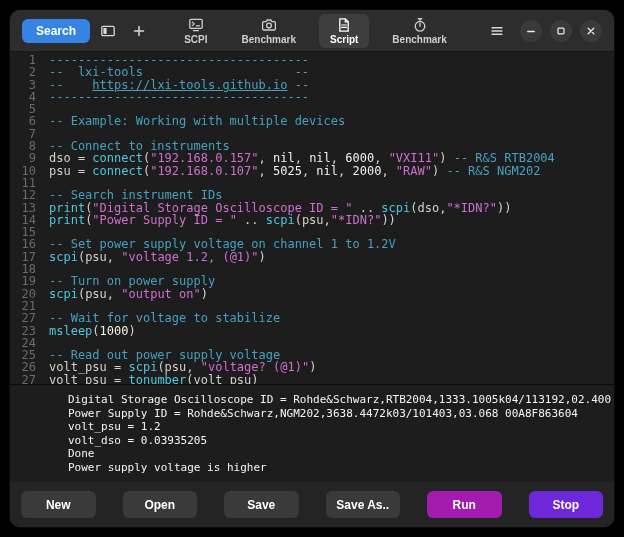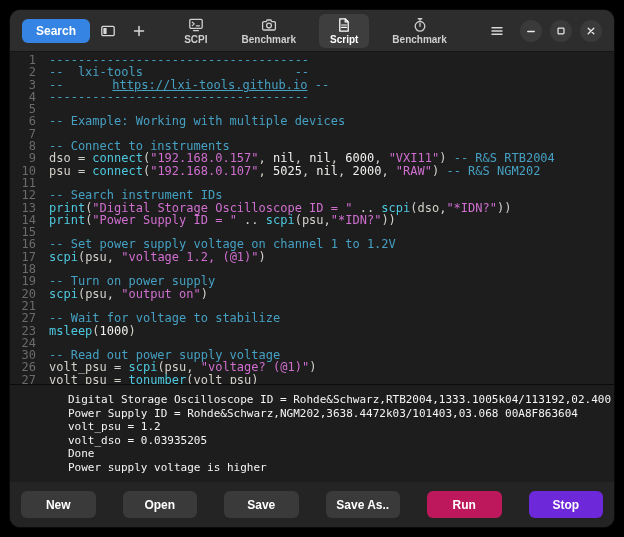--- a/index.html
+++ b/index.html
@@ -45,21 +45,21 @@
   
   .editor {
     flex:1 1 auto; min-height:0; background:#1d1d1d; padding-top:2px;
     overflow:hidden;
     font-family:"DejaVu Sans Mono","Liberation Mono",monospace; font-size:12px;
   }
   .code-line { display:flex; height:12.3px; line-height:12.3px; }
   .ln { flex:0 0 26px; text-align:right; color:#6b6b6b; margin-right:13px; }
   .lt { white-space:pre; color:#d4d1cb; }
   .tok-comment { color:#45a0c2; }
-  .tok-link    { color:#45a0c2; text-decoration:underline;margin-left:20px; }
+  .tok-link    { color:#45a0c2; text-decoration:underline; }
   .tok-string  { color:#d06fd0; }
   .tok-func    { color:#4ec9e0; }
   .tok-number  { color:#f1f1ef;text-align:center; }
   .tok-keyword { color:#f1f1ef; }
 
   
   .output {
     flex:0 0 98px; background:#1d1d1d; border-top:1px solid #0c0c0c;
     padding:8px 13px; overflow:hidden;
     font-family:"DejaVu Sans Mono","Liberation Mono",monospace;
@@ -69,21 +69,21 @@
 
   
   .footer {
     flex:0 0 45px; display:flex; align-items:center; gap:27px;
     padding:0 11px; background:#242424;
   }
   .fbtn {
     flex:1 1 0; height:27px; border:none; border-radius:6px; background:#3a3a3a;
     color:#fff; font-weight:700; font-size:12px; font-family:inherit; cursor:pointer;
   }
-  .fbtn.run  { background:#be185d; }
+  .fbtn.run  { background:#a21caf; }
   .fbtn.stop { background:#6d28d9; }
 
   svg { display:block; }
 </style>
 </head>
 <body>
 
 <div class="window">
 
   <div class="headerbar">
@@ -274,21 +274,21 @@
       </div>
       <div class="code-line">
         <span class="ln">23</span>
         <span class="lt"><span class="tok-func">msleep</span><span>(</span><span class="tok-number">1000</span><span>)</span></span>
       </div>
       <div class="code-line">
         <span class="ln">24</span>
         <span class="lt"></span>
       </div>
       <div class="code-line">
-        <span class="ln">30</span>
+        <span class="ln">25</span>
         <span class="lt"><span class="tok-comment">-- Read out power supply voltage</span></span>
       </div>
       <div class="code-line">
         <span class="ln">26</span>
         <span class="lt"><span>volt_psu = </span><span class="tok-func">scpi</span><span>(psu, </span><span class="tok-string">"voltage? (@1)"</span><span>)</span></span>
       </div>
       <div class="code-line">
         <span class="ln">27</span>
         <span class="lt"><span>volt_psu = </span><span class="tok-func">tonumber</span><span>(volt_psu)</span></span>
       </div>

